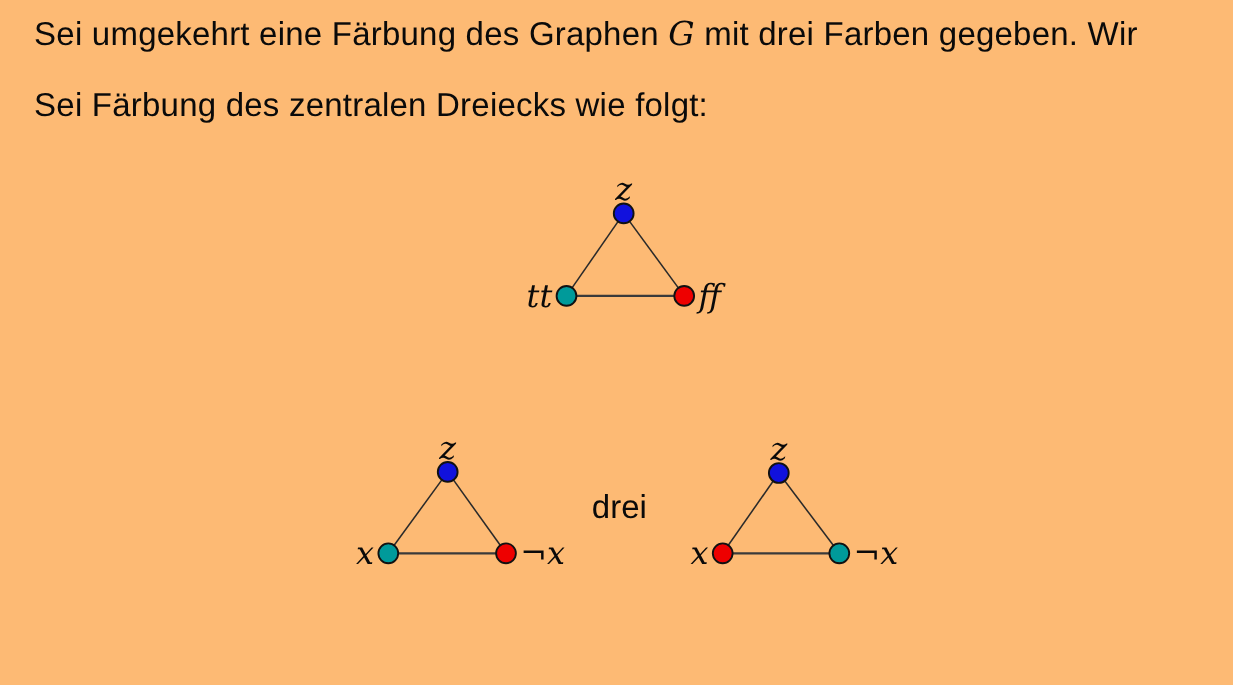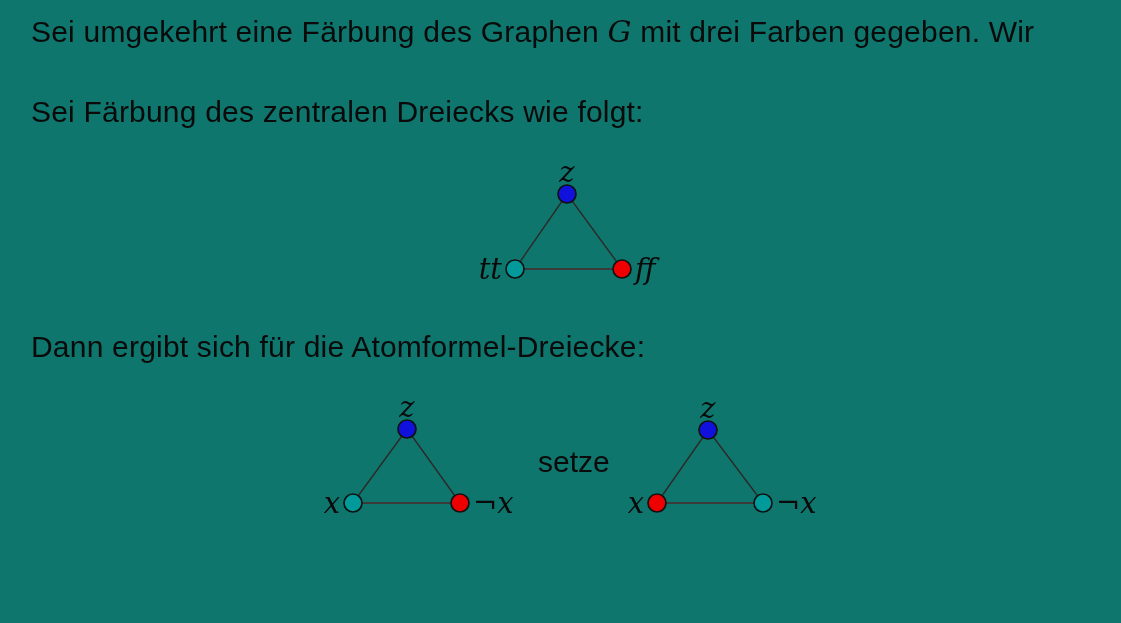--- a/index.html
+++ b/index.html
@@ -4,21 +4,21 @@
 <style>
   html, body {
     margin: 0;
     padding: 0;
     background: #ffffff;
   }
   .slide {
     position: relative;
     width: 1121px;
     height: 623px;
-    background: #0f766e;
+    background: #fdba74;
     overflow: hidden;
     font-family: "Liberation Sans", sans-serif;
     color: #0a0a0a;
   }
   .tl {
     position: absolute;
     left: 31px;
     font-size: 30px;
     line-height: 40px;
     white-space: nowrap;
@@ -50,22 +50,21 @@
     font-size: 29px;
     fill: #0a0a0a;
   }
 </style>
 </head>
 <body>
 
 <div class="slide">
 
   <div class="tl" style="top:12px"><span>Sei umgekehrt eine Färbung des Graphen </span><span class="it">G</span><span> mit drei Farben gegeben. Wir</span></div>
-  <div class="tl" style="top:92px"><span>Sei Färbung des zentralen Dreiecks wie folgt:</span></div>
-  <div class="tl" style="top:327px"><span>Dann ergibt sich für die Atomformel-Dreiecke:</span></div>
+  <div class="tl" style="top:76px"><span>Sei Färbung des zentralen Dreiecks wie folgt:</span></div>
 
   <svg class="tri" style="left:468px; top:158px" width="210" height="130" viewBox="0 0 210 130">
     <line class="edge-side" x1="99" y1="36" x2="47" y2="111"></line>
     <line class="edge-side" x1="99" y1="36" x2="154" y2="111"></line>
     <line class="edge-base" x1="47" y1="111" x2="154" y2="111"></line>
     <circle class="node" cx="99" cy="36" r="9" fill="#1111dd"></circle>
     <circle class="node" cx="47" cy="111" r="9" fill="#009a9a"></circle>
     <circle class="node" cx="154" cy="111" r="9" fill="#ee0000"></circle>
     <text class="nlabel" x="99" y="24" text-anchor="middle">z</text>
     <text class="nlabel" x="34" y="121" text-anchor="end">tt</text>
@@ -77,21 +76,21 @@
     <line class="edge-side" x1="107" y1="36" x2="160" y2="110"></line>
     <line class="edge-base" x1="53" y1="110" x2="160" y2="110"></line>
     <circle class="node" cx="107" cy="36" r="9" fill="#1111dd"></circle>
     <circle class="node" cx="53" cy="110" r="9" fill="#009a9a"></circle>
     <circle class="node" cx="160" cy="110" r="9" fill="#ee0000"></circle>
     <text class="nlabel" x="107" y="24" text-anchor="middle">z</text>
     <text class="nlabel" x="40" y="120" text-anchor="end">x</text>
     <text class="nlabel" x="173" y="120" text-anchor="start">¬x</text>
   </svg>
 
-  <div class="connector">setze</div>
+  <div class="connector">drei</div>
 
   <svg class="tri" style="left:601px; top:394px" width="230" height="140" viewBox="0 0 230 140">
     <line class="edge-side" x1="107" y1="36" x2="56" y2="109"></line>
     <line class="edge-side" x1="107" y1="36" x2="162" y2="109"></line>
     <line class="edge-base" x1="56" y1="109" x2="162" y2="109"></line>
     <circle class="node" cx="107" cy="36" r="9" fill="#1111dd"></circle>
     <circle class="node" cx="56" cy="109" r="9" fill="#ee0000"></circle>
     <circle class="node" cx="162" cy="109" r="9" fill="#009a9a"></circle>
     <text class="nlabel" x="107" y="24" text-anchor="middle">z</text>
     <text class="nlabel" x="43" y="119" text-anchor="end">x</text>

